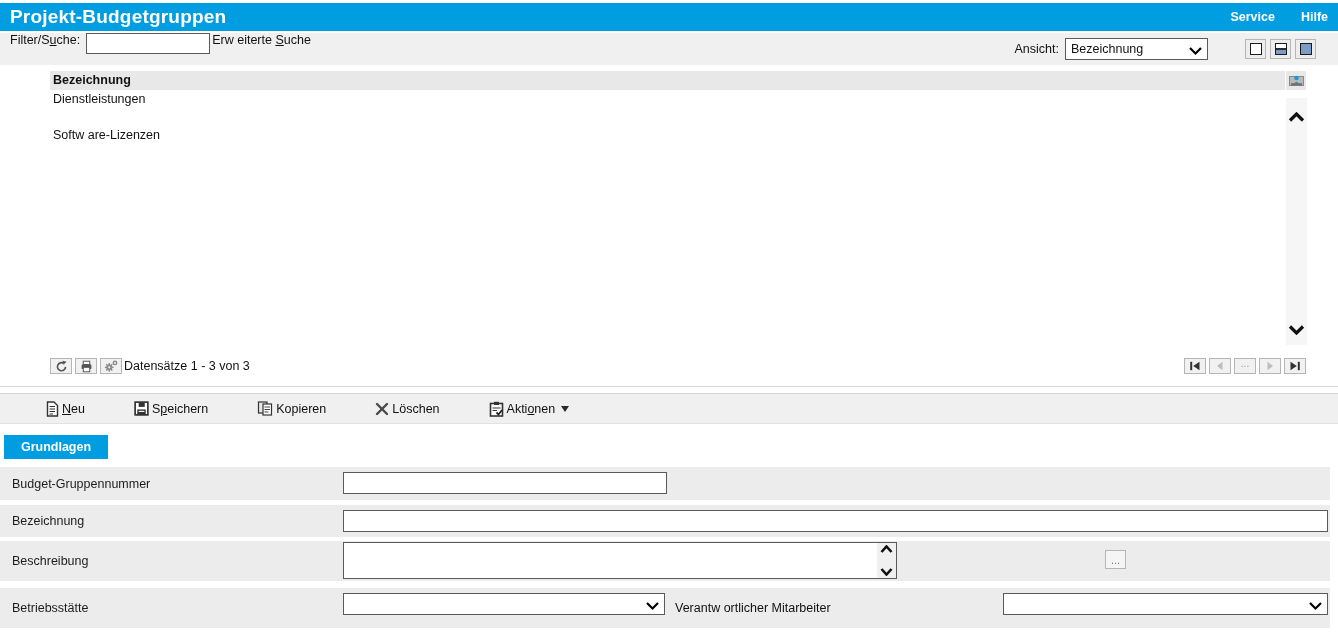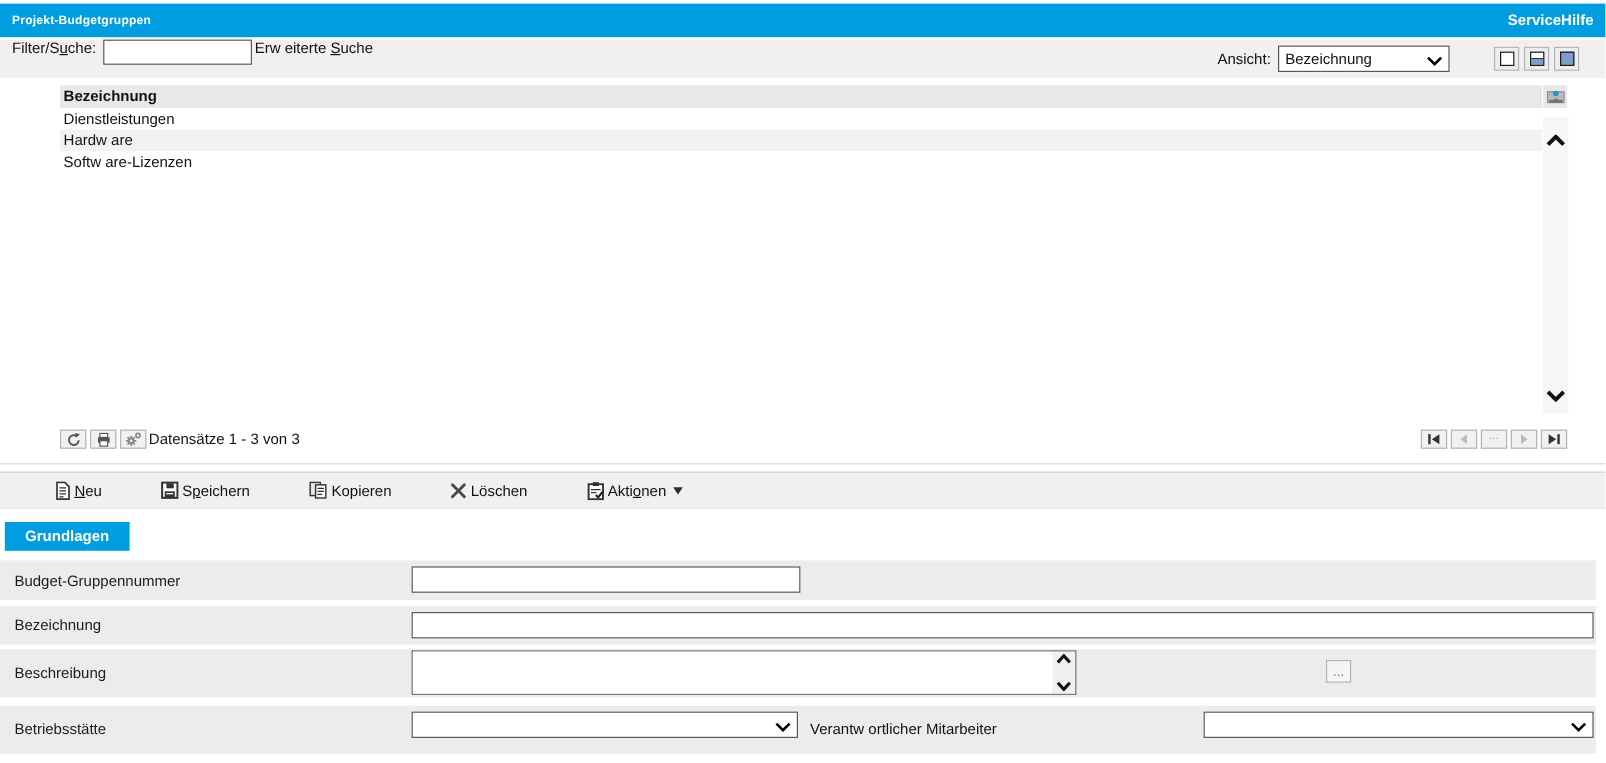--- a/index.html
+++ b/index.html
@@ -2,22 +2,22 @@
 <html><head>
 <meta charset="utf-8">
 <style>
   * { margin:0; padding:0; box-sizing:border-box; }
   body { background:#fff; font-family:"Liberation Sans", sans-serif; }
   .app { position:relative; width:1338px; height:636px; background:#fff; overflow:hidden; font-size:12.5px; color:#111; }
   .accel { text-decoration:underline; text-underline-offset:1px; }
 
   
   .titlebar { position:absolute; left:0; top:3px; width:1338px; height:28px; background:#009ee0; display:flex; align-items:center; }
-  .titlebar .title { color:#fff; font-weight:bold; font-size:10px; margin-left:10px; letter-spacing:.2px; }
-  .titlebar-menu { margin-left:auto; margin-right:10px; display:flex; }
+  .titlebar .title { color:#fff; font-weight:bold; font-size:19px; margin-left:10px; letter-spacing:.2px; }
+  .titlebar-menu { margin-left:auto; margin-right:10px; display:flex; gap:26px; }
   .titlebar-menu a { color:#fff; font-weight:bold; font-size:12.5px; text-decoration:none; cursor:pointer; }
 
   
   .filterbar { position:absolute; left:0; top:33px; width:1338px; height:32px; background:#f0f0f0; display:flex; }
   .filterbar .flabel { margin-left:10px; }
   .filterbar input { width:124px; height:21px; border:1px solid #5a5a5a; background:#fff; margin-left:6px; padding:0 3px; font:12.5px "Liberation Sans", sans-serif; }
   .filterbar .advsearch { margin-left:2px; cursor:pointer; }
   .right-group { margin-left:auto; display:flex; align-items:center; margin-right:22px; }
   .selectbox { position:relative; width:143px; height:22px; background:#fff; border:1px solid #5a5a5a; display:flex; align-items:center; padding:0 20px 0 5px; cursor:pointer; margin-left:6px; }
   .selectbox .chev { position:absolute; right:4px; top:6px; }
@@ -116,21 +116,20 @@
   <div class="thead">Bezeichnung</div>
   <div class="usericon-box">
     <svg width="15" height="13" viewBox="0 0 15 13">
       <rect x="0.5" y="2.5" width="14" height="9" fill="#b9b9b9" stroke="#8a8a8a" stroke-width="1"></rect>
       <circle cx="7.5" cy="4" r="2.3" fill="#1f97d4"></circle>
       <path d="M4.7 11 Q7.5 4.7 10.3 11 Z" fill="#1f97d4"></path>
       <rect x="2" y="9.2" width="11" height="2.3" fill="#6f6f6f"></rect>
     </svg>
   </div>
   <div class="trow" style="top:90px;">Dienstleistungen</div>
-  <div class="trow alt" style="top:108px;">Hardw are</div>
   <div class="trow" style="top:126px;">Softw are-Lizenzen</div>
 
   <div class="vscroll">
     <svg width="17" height="11" viewBox="0 0 17 11">
         <polyline points="2,8.5 8.5,2 15,8.5" fill="none" stroke="#111" stroke-width="3.2"></polyline>
       </svg>
     <svg width="17" height="11" viewBox="0 0 17 11">
         <polyline points="2,2.5 8.5,9 15,2.5" fill="none" stroke="#111" stroke-width="3.2"></polyline>
       </svg>
   </div>

